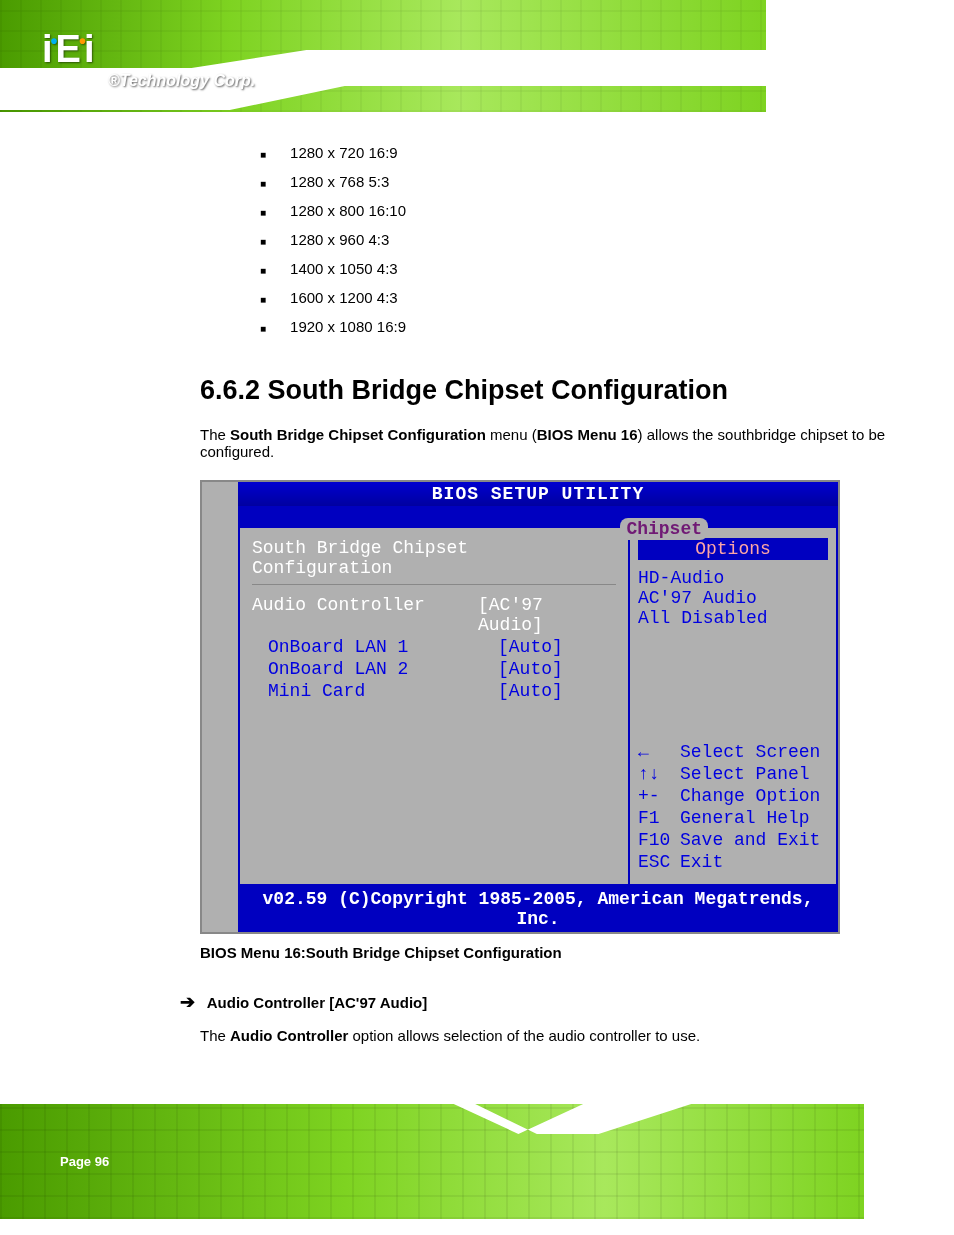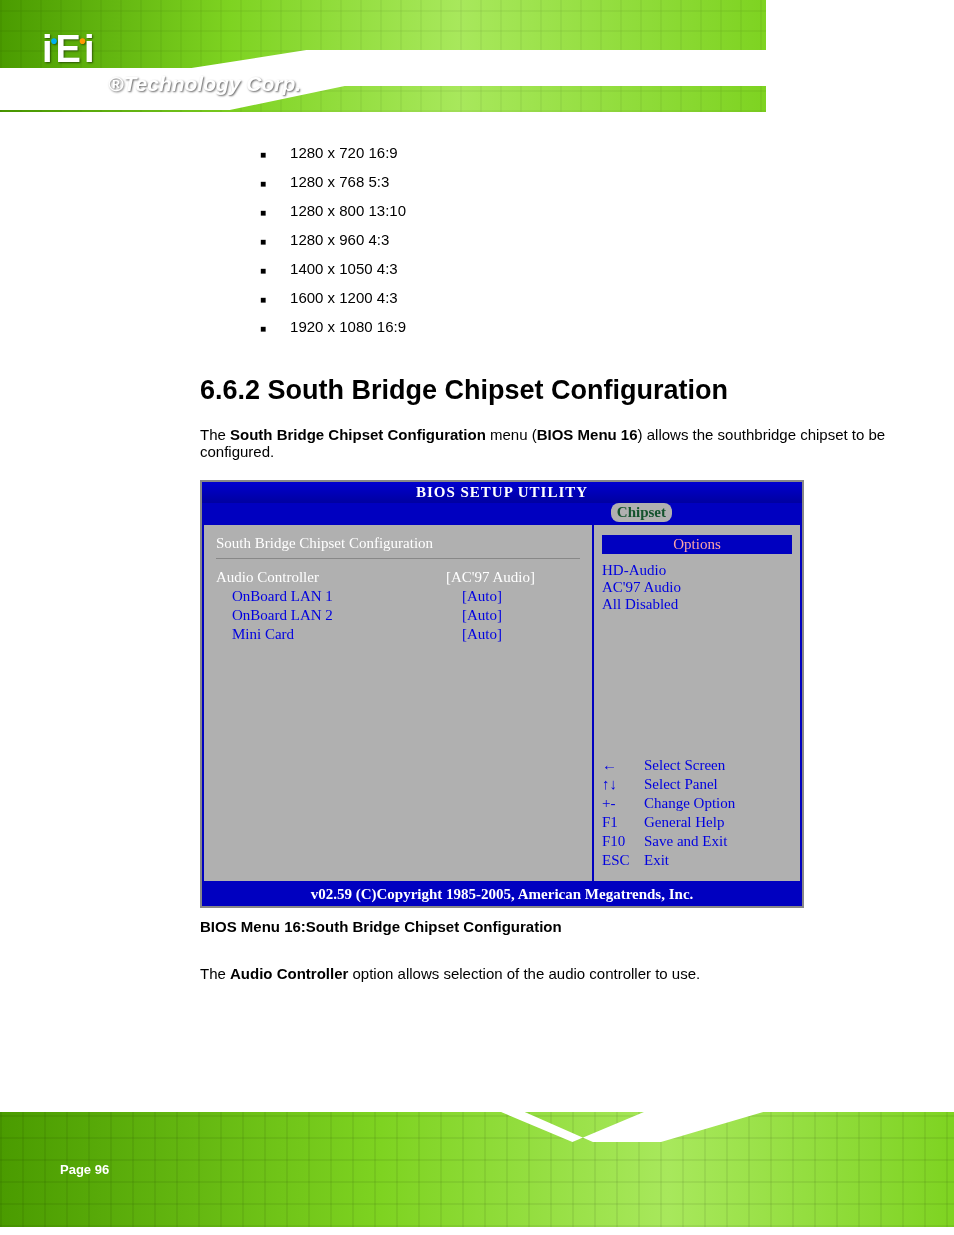--- a/index.html
+++ b/index.html
@@ -52,21 +52,21 @@
     letter-spacing: -2px;
   }
   .logo-text .e { color:#fff; }
   .logo-text .dot1 { color:#00b0f0; font-size:20px; vertical-align: super;}
   .logo-text .dot2 { color:#ff9900; font-size:20px; vertical-align: super;}
   .tagline {
     position: absolute;
     top: 72px;
     left: 108px;
     color: #fff;
-    font-size: 21px;
+    font-size: 16px;
     font-style: italic;
     font-weight: bold;
     text-shadow: 1px 1px 2px rgba(0,0,0,0.6);
     z-index: 3;
   }
 
   .content {
     padding: 20px 60px 0 250px;
     font-size: 15px;
     color: #000;
@@ -93,44 +93,45 @@
   }
   .section-body {
     margin-left: -50px;
     margin-bottom: 20px;
   }
 
   .bios-box {
     width: 600px;
     margin: 10px 0 10px -50px;
     border: 2px solid #888;
-    font-family: Liberation Serif, serif;
-    font-size: 15px;
+    font-family: Liberation Mono, monospace;
+    font-size: 18px;
     background: #b0b0b0;
+    padding-left: 36px;
   }
   .bios-title {
     background: linear-gradient(#0000d0, #0000a0);
     color: #fff;
     text-align: center;
     font-weight: bold;
     padding: 2px 0;
     letter-spacing: 1px;
   }
   .bios-tabs {
     background: #0000c0;
     color: #fff;
     height: 20px;
     position: relative;
   }
   .bios-tab {
     position: absolute;
     right: 130px;
-    top: 0;
+    top: 12px;
     background: #b0b0b0;
-    color: #14532d;
+    color: #701a75;
     padding: 1px 6px;
     font-weight: bold;
     border-radius: 8px;
   }
   .bios-body {
     display: flex;
     height: 360px;
   }
   .bios-left {
     flex: 1;
@@ -192,23 +193,23 @@
   .arrow-line .arrow {
     font-size: 18px;
     margin-right: 8px;
   }
   .sub-body {
     margin: 14px 0 0 -50px;
   }
 
   .bottom-banner {
     position: absolute;
-    bottom: 8px;
+    bottom: 16px;
     left: 0;
-    width: 954px;
+    width: 864px;
     height: 115px;
     background: linear-gradient(90deg, #4a9b00 0%, #7ed321 40%, #a8e85c 70%, #7ed321 100%);
   }
   .bottom-banner::before {
     content: "";
     position: absolute;
     top: 0; left: 0; right: 0; bottom: 0;
     background: repeating-linear-gradient(90deg, rgba(0,0,0,0.12) 0 2px, transparent 2px 22px),
                 repeating-linear-gradient(0deg, rgba(0,0,0,0.12) 0 2px, transparent 2px 22px);
     opacity: 0.5;
@@ -250,21 +251,21 @@
   </div>
   <div class="tagline">®Technology Corp.</div>
   <div class="header-right">AFL-4xxA-N270 Series Panel PC</div>
 </div>
 
 <div class="content">
 
   <ul class="bullet-list">
     <li>1280 x 720 16:9</li>
     <li>1280 x 768 5:3</li>
-    <li>1280 x 800 13:10</li>
+    <li>1280 x 800 16:10</li>
     <li>1280 x 960 4:3</li>
     <li>1400 x 1050 4:3</li>
     <li>1600 x 1200 4:3</li>
     <li>1920 x 1080 16:9</li>
   </ul>
 
   <div class="section-heading">
     <span>6.6.2</span>
     <span> </span>
     <span>South Bridge Chipset Configuration</span>
@@ -319,20 +320,24 @@
             <div><span class="key">F10</span><span>Save and Exit</span></div>
             <div><span class="key">ESC</span><span>Exit</span></div>
           </div>
       </div>
     </div>
     <div class="bios-footer">v02.59 (C)Copyright 1985-2005, American Megatrends, Inc.</div>
   </div>
 
   <div class="caption">BIOS Menu 16:South Bridge Chipset Configuration</div>
 
+  <div class="arrow-line">
+    <span class="arrow">➔</span>
+    <span>Audio Controller [AC'97 Audio]</span>
+  </div>
 
   <div class="sub-body">
     <span>The </span><b>Audio Controller</b><span> option allows selection of the audio controller to use.</span>
   </div>
 
 </div>
 
 <div class="bottom-banner">
   <div class="page-num">Page 96</div>
 </div>

